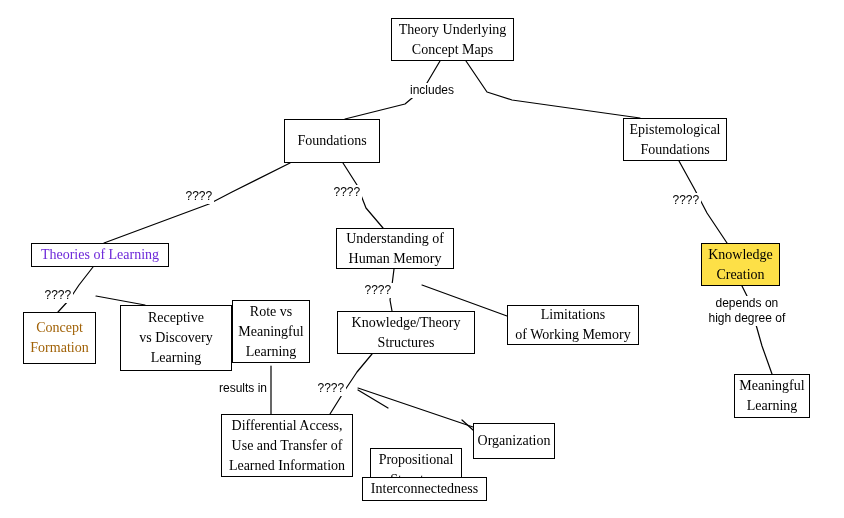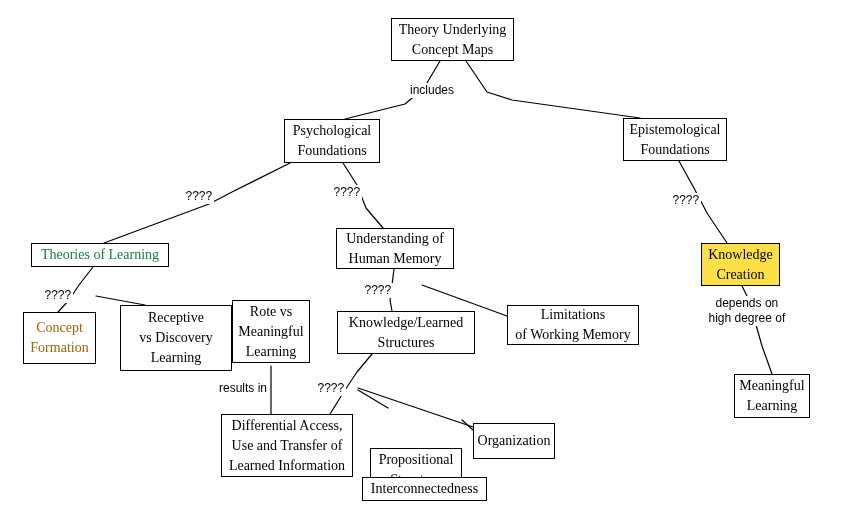--- a/index.html
+++ b/index.html
@@ -86,28 +86,27 @@
         <polyline points="462,420 473,430" stroke="#000000" fill="none"></polyline>
       </g>
   </svg>
 
   <div id="node-layer">
       <div class="cm-node" style="left: 391px; top: 18px; width: 123px; height: 43px; border-color: rgb(0, 0, 0); background: rgb(255, 255, 255); color: rgb(0, 0, 0);">
         <span class="cm-line">Theory Underlying</span>
         <span class="cm-line">Concept Maps</span>
       </div>
       <div class="cm-node" style="left: 284px; top: 119px; width: 96px; height: 44px; border-color: rgb(0, 0, 0); background: rgb(255, 255, 255); color: rgb(0, 0, 0);">
-        <span class="cm-line">Psychological</span>
         <span class="cm-line">Foundations</span>
       </div>
       <div class="cm-node" style="left: 623px; top: 118px; width: 104px; height: 43px; border-color: rgb(0, 0, 0); background: rgb(255, 255, 255); color: rgb(0, 0, 0);">
         <span class="cm-line">Epistemological</span>
         <span class="cm-line">Foundations</span>
       </div>
-      <div class="cm-node" style="left: 31px; top: 243px; width: 138px; height: 24px; border-color: rgb(0, 0, 0); background: rgb(255, 255, 255); color: #15803d;">
+      <div class="cm-node" style="left: 31px; top: 243px; width: 138px; height: 24px; border-color: rgb(0, 0, 0); background: rgb(255, 255, 255); color: #6d28d9;">
         <span class="cm-line">Theories of Learning</span>
       </div>
       <div class="cm-node" style="left: 336px; top: 228px; width: 118px; height: 41px; border-color: rgb(0, 0, 0); background: rgb(255, 255, 255); color: rgb(0, 0, 0);">
         <span class="cm-line">Understanding of</span>
         <span class="cm-line">Human Memory</span>
       </div>
       <div class="cm-node" style="left: 701px; top: 243px; width: 79px; height: 43px; border-color: rgb(0, 0, 0); background: #fde047; color: rgb(0, 0, 0);">
         <span class="cm-line">Knowledge</span>
         <span class="cm-line">Creation</span>
       </div>
@@ -119,21 +118,21 @@
         <span class="cm-line">Receptive</span>
         <span class="cm-line">vs Discovery</span>
         <span class="cm-line">Learning</span>
       </div>
       <div class="cm-node" style="left: 232px; top: 300px; width: 78px; height: 63px; border-color: rgb(0, 0, 0); background: rgb(255, 255, 255); color: rgb(0, 0, 0);">
         <span class="cm-line">Rote vs</span>
         <span class="cm-line">Meaningful</span>
         <span class="cm-line">Learning</span>
       </div>
       <div class="cm-node" style="left: 337px; top: 311px; width: 138px; height: 43px; border-color: rgb(0, 0, 0); background: rgb(255, 255, 255); color: rgb(0, 0, 0);">
-        <span class="cm-line">Knowledge/Learned</span>
+        <span class="cm-line">Knowledge/Theory</span>
         <span class="cm-line">Structures</span>
       </div>
       <div class="cm-node" style="left: 507px; top: 305px; width: 132px; height: 40px; border-color: rgb(0, 0, 0); background: rgb(255, 255, 255); color: rgb(0, 0, 0);">
         <span class="cm-line">Limitations</span>
         <span class="cm-line">of Working Memory</span>
       </div>
       <div class="cm-node" style="left: 734px; top: 374px; width: 76px; height: 44px; border-color: rgb(0, 0, 0); background: rgb(255, 255, 255); color: rgb(0, 0, 0);">
         <span class="cm-line">Meaningful</span>
         <span class="cm-line">Learning</span>
       </div>

